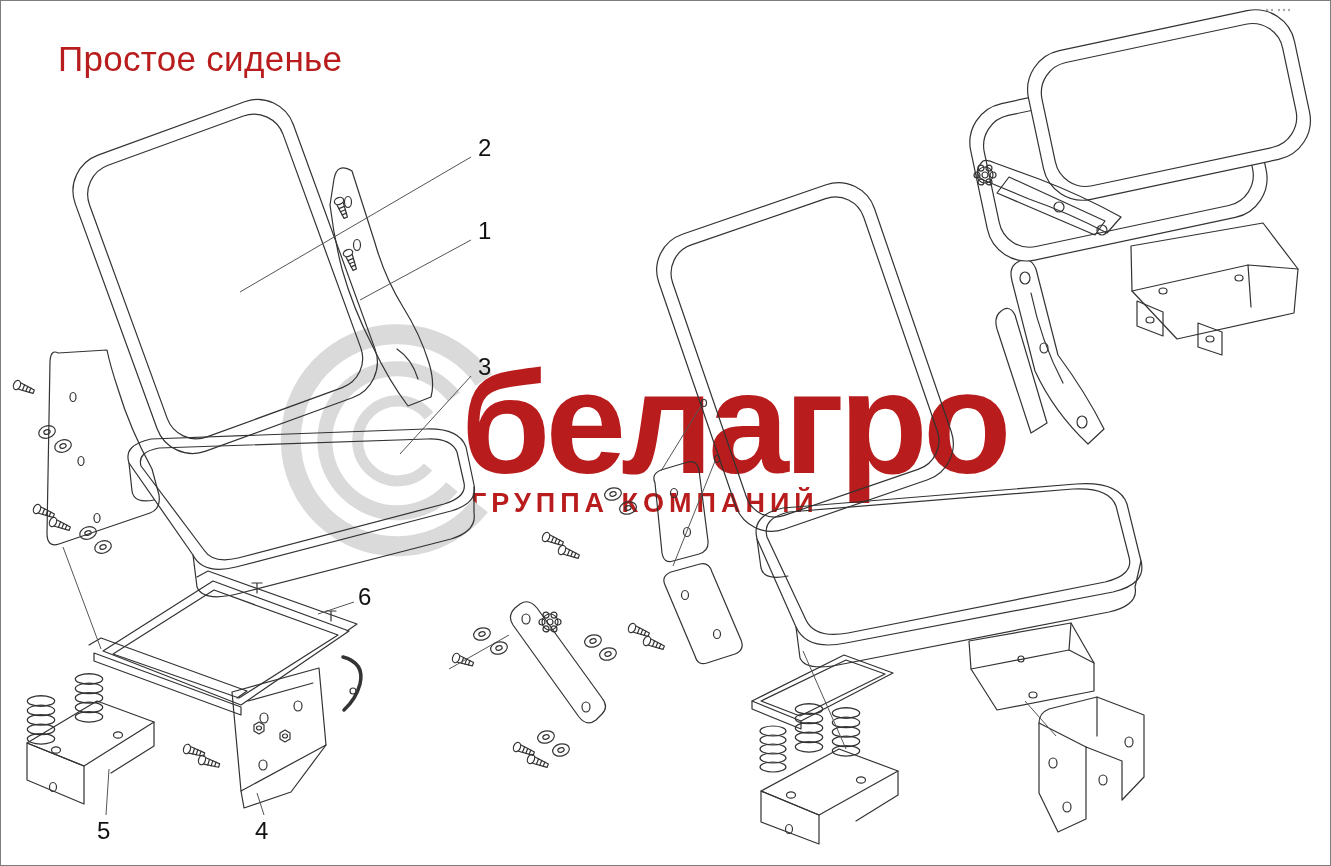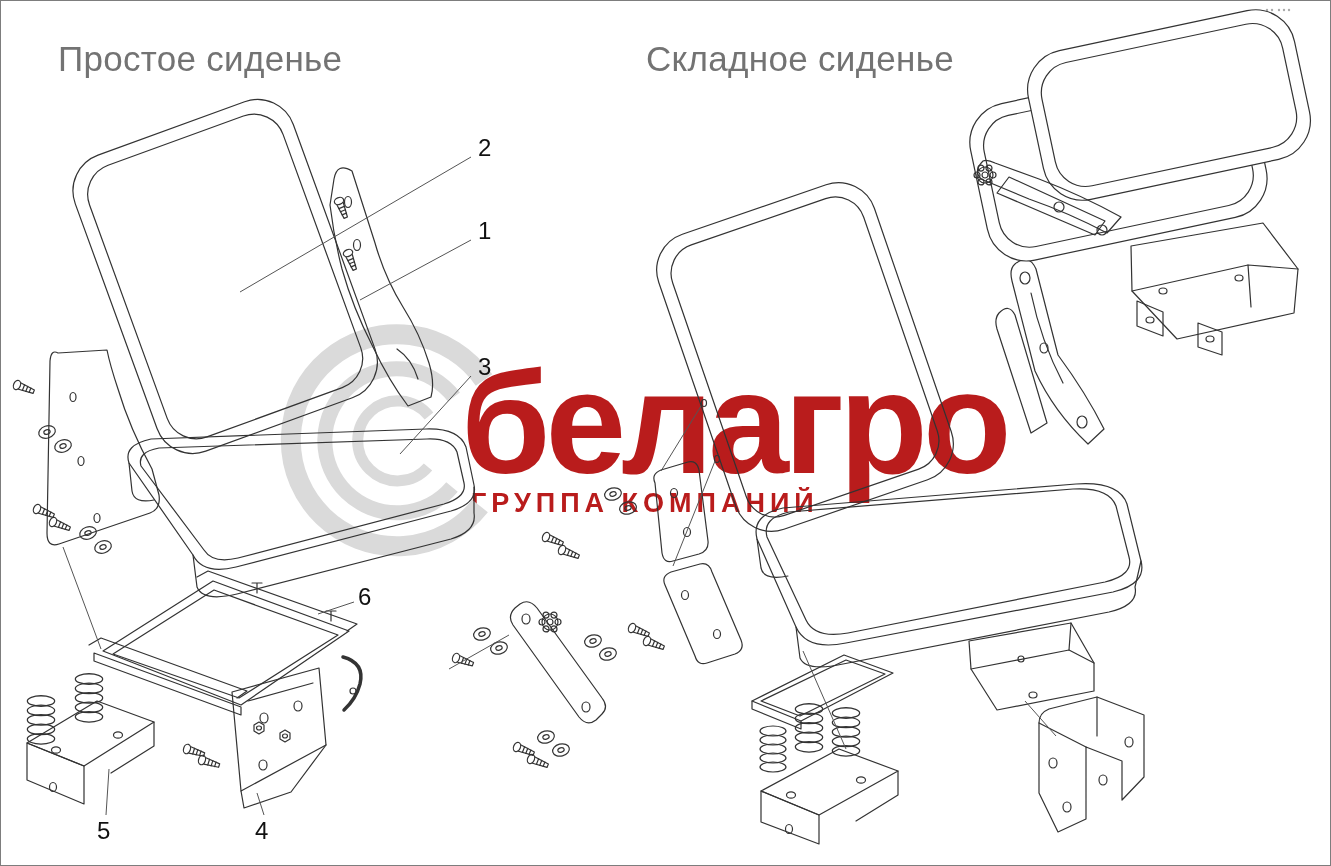--- a/index.html
+++ b/index.html
@@ -3,21 +3,21 @@
 <meta charset="utf-8">
 <style>
   * { margin:0; padding:0; box-sizing:border-box; }
   html,body { background:#9a9a9a; }
   body { font-family:"Liberation Sans", sans-serif; }
   .canvas {
     position:relative; width:1331px; height:866px;
     background:#fff; border:1px solid #7d7d7d; overflow:hidden; margin:0 auto;
   }
   .title {
-    position:absolute; z-index:3; font-size:35px; color:#737373;
+    position:absolute; z-index:3; font-size:35px; color:#b91c1c;
     letter-spacing:0.3px; white-space:nowrap;
   }
   .title-left  { left:57px;  top:38px; }
   .title-right { left:645px; top:38px; }
   .wm-logo {
     position:absolute; z-index:1; left:460px; top:350px;
     font-size:145px; font-weight:bold; letter-spacing:-5px;
     color:#b91c1c; white-space:nowrap; line-height:1;
   }
   .wm-sub {
@@ -304,21 +304,20 @@
       <line x1="62" y1="546" x2="100" y2="648"></line>
       <line x1="700" y1="405" x2="660" y2="470"></line>
       <line x1="714" y1="460" x2="672" y2="565"></line>
       <line x1="1024" y1="700" x2="1055" y2="735"></line>
       <line x1="802" y1="650" x2="845" y2="748"></line>
       <line x1="448" y1="668" x2="508" y2="634"></line>
     </g>
   </svg>
 
   <div class="title title-left">Простое сиденье</div>
-  <div class="title title-right">Складное сиденье</div>
 
   <div class="callout n2">2</div>
   <div class="callout n1">1</div>
   <div class="callout n3">3</div>
   <div class="callout n6">6</div>
   <div class="callout n5">5</div>
   <div class="callout n4">4</div>
 </div>
 
 </body></html>

